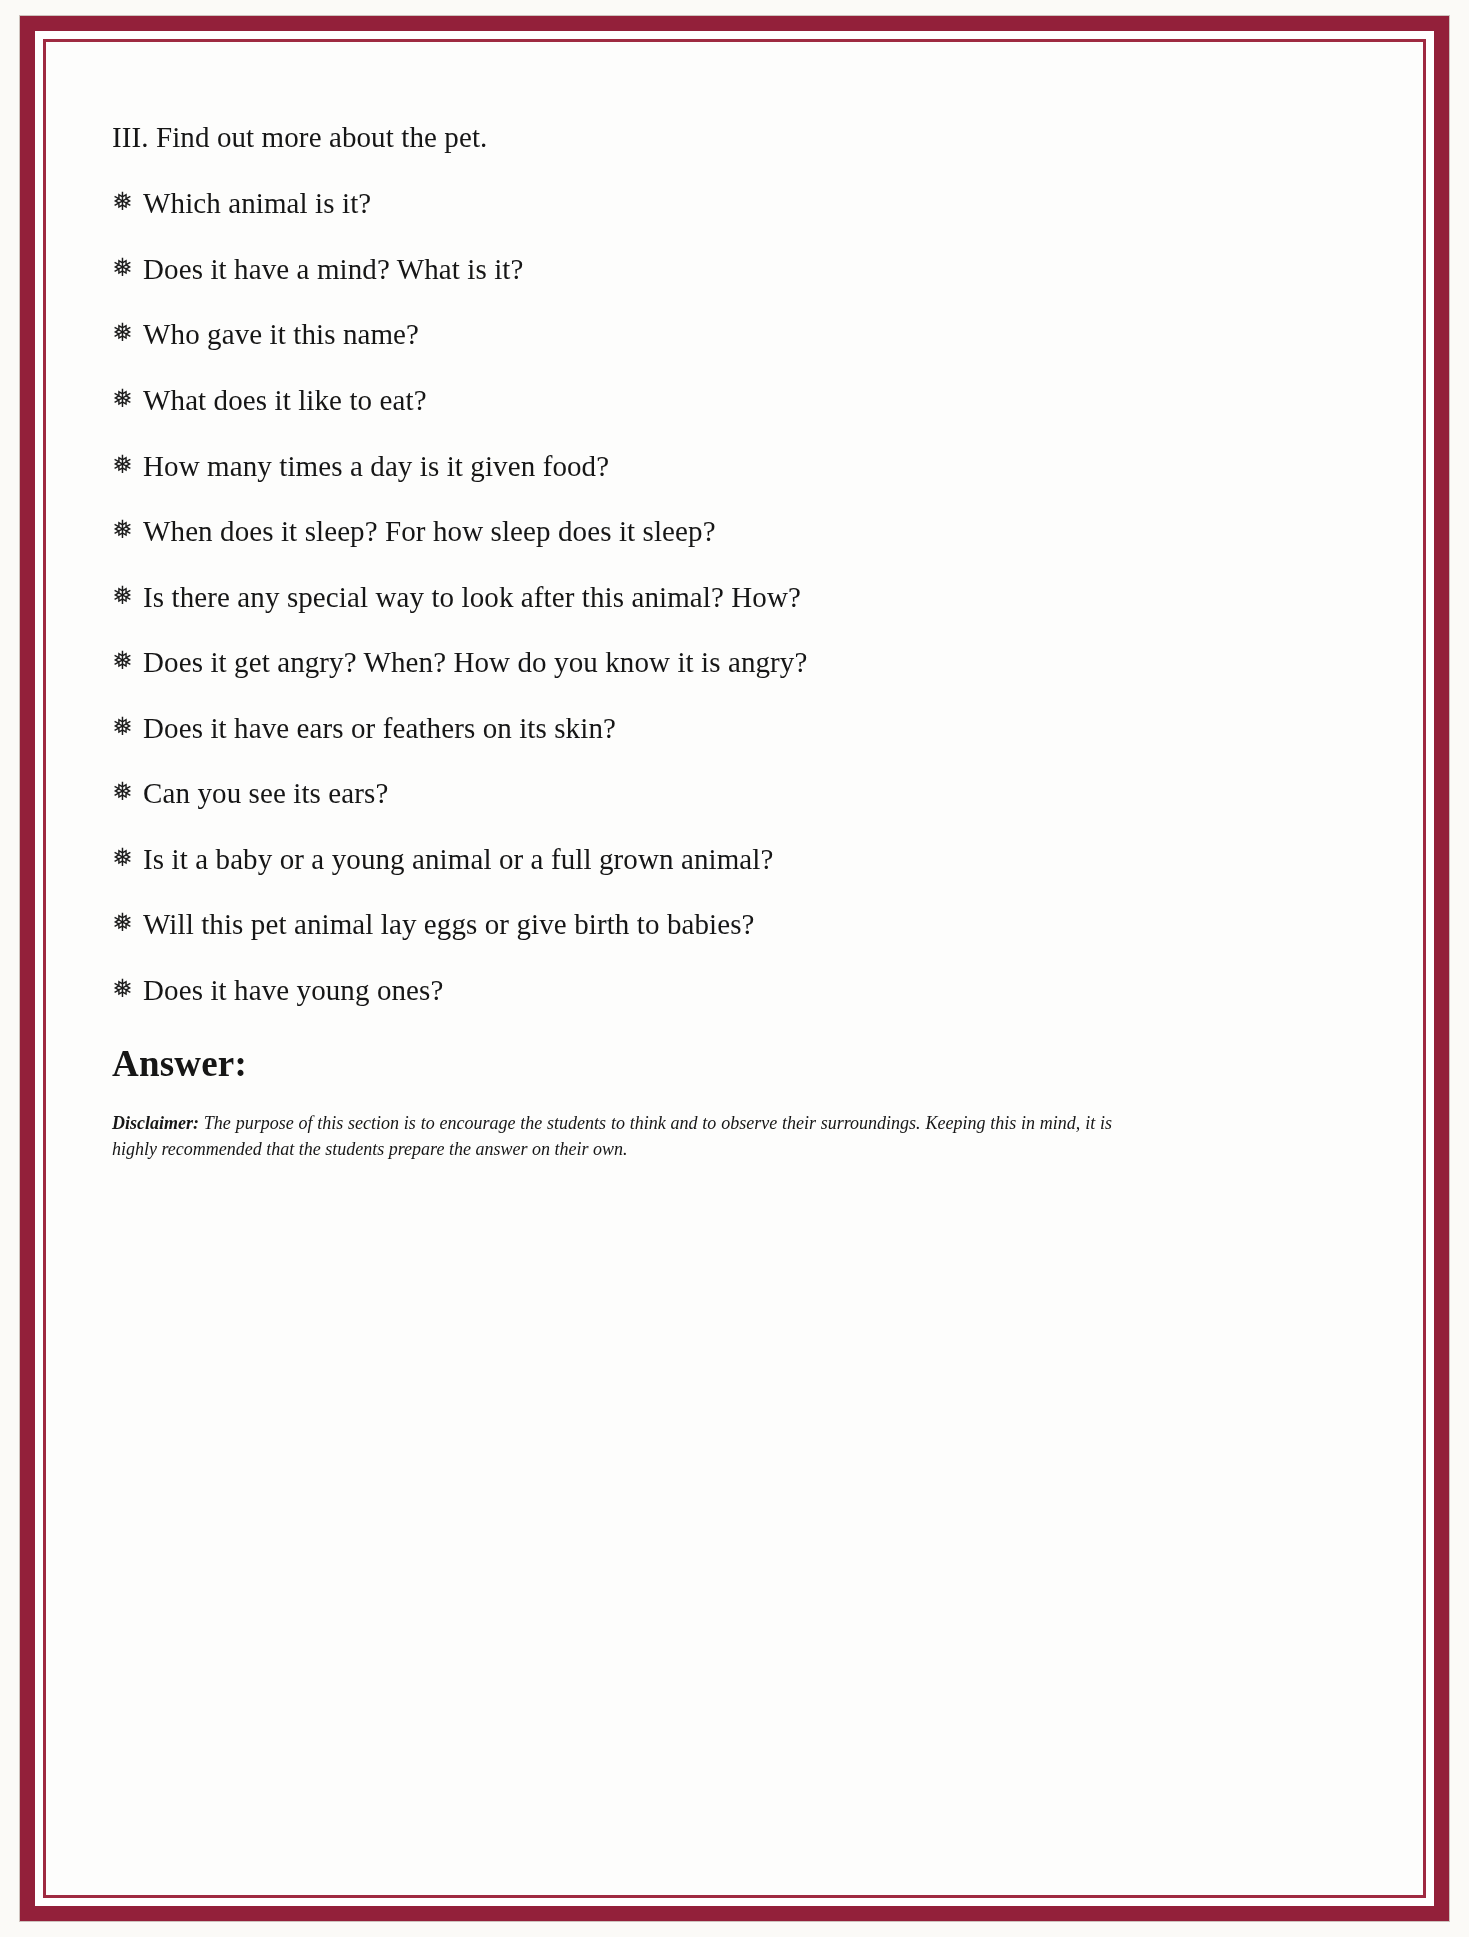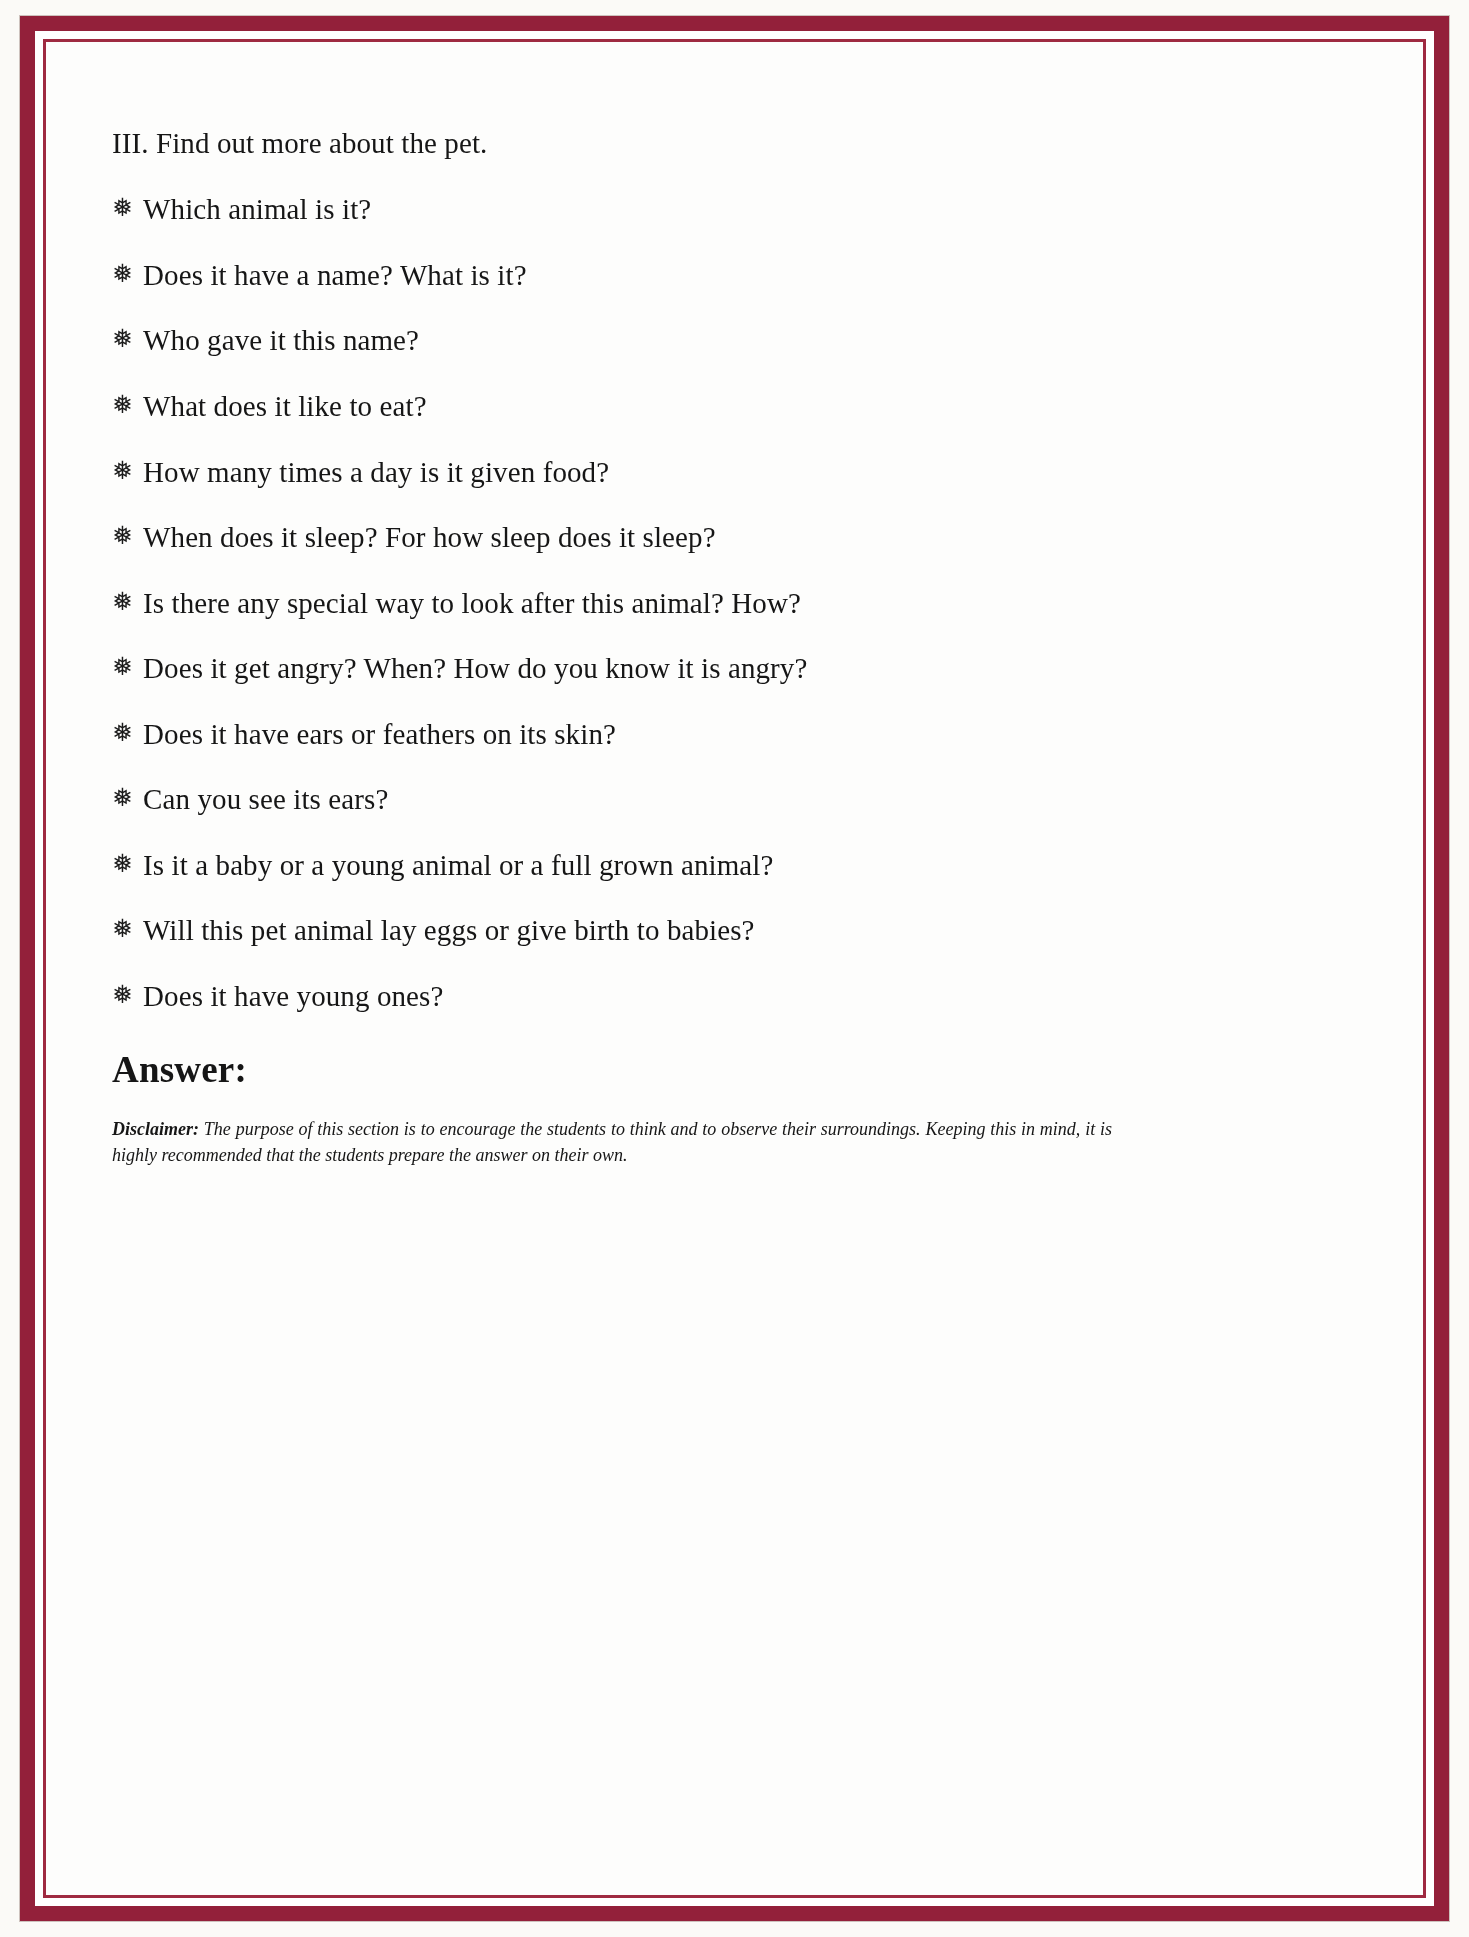--- a/index.html
+++ b/index.html
@@ -69,21 +69,21 @@
     top: 42px;
     right: 46px;
     bottom: 42px;
     background: #fdfdfc;
     overflow: hidden;
   }
 
   .content {
     position: absolute;
     left: 66px;
-    top: 84px;
+    top: 78px;
     right: 78px;
     color: #161616;
   }
 
   .heading {
     font-size: 29px;
     line-height: 1.22;
     margin: 0 0 30px 0;
     letter-spacing: 0.1px;
   }
@@ -157,21 +157,21 @@
 
       <p class="heading">III. Find out more about the pet.</p>
 
       <div id="question-list">
           <p class="q-line">
             <span class="bullet">❅</span>
             <span class="q-text">Which animal is it?</span>
           </p>
           <p class="q-line">
             <span class="bullet">❅</span>
-            <span class="q-text">Does it have a name? What is it?</span>
+            <span class="q-text">Does it have a mind? What is it?</span>
           </p>
           <p class="q-line">
             <span class="bullet">❅</span>
             <span class="q-text">Who gave it this name?</span>
           </p>
           <p class="q-line">
             <span class="bullet">❅</span>
             <span class="q-text">What does it like to eat?</span>
           </p>
           <p class="q-line">

